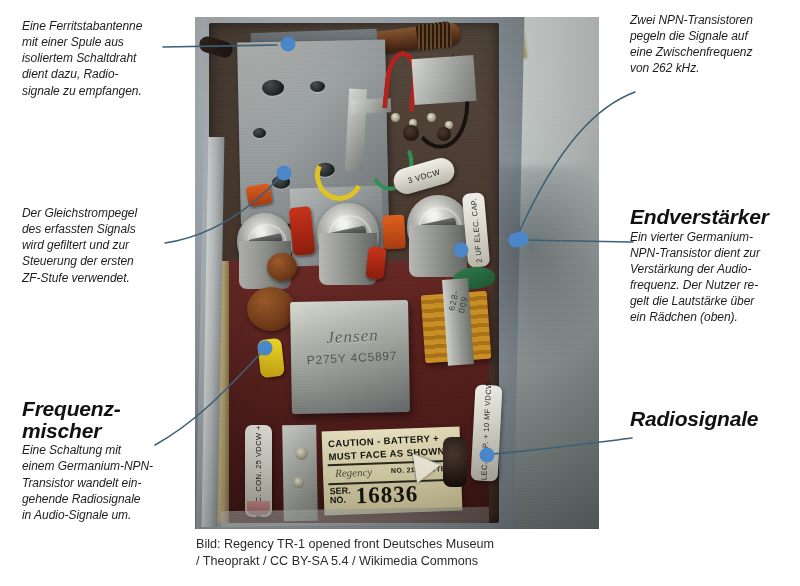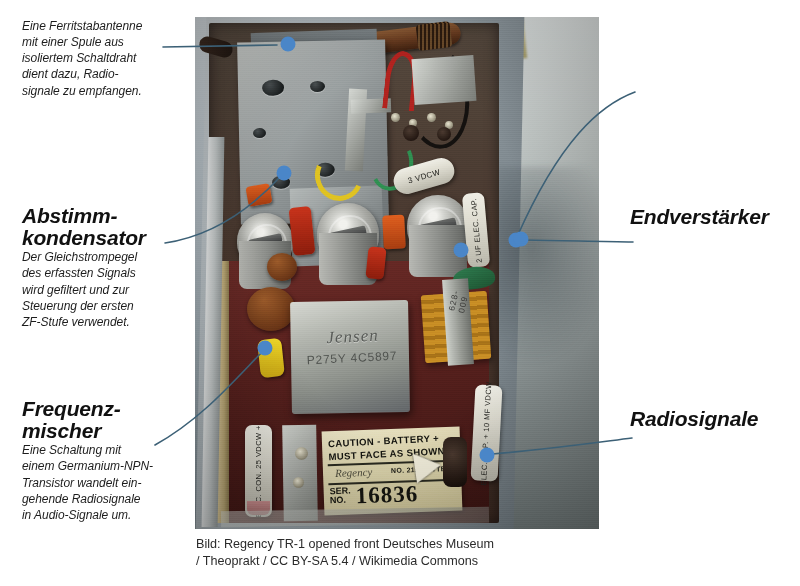--- a/index.html
+++ b/index.html
@@ -498,44 +498,52 @@
 
   <div class="callout left" style="left:22px;top:18px;width:170px;">
     <div class="body">Eine Ferritstabantenne
 mit einer Spule aus
 isoliertem Schaltdraht
 dient dazu, Radio-
 signale zu empfangen.</div>
   </div>
 
   <div class="callout left" style="left:22px;top:205px;width:172px;">
-    <div class="title">Abstimm-
-kondensator</div>
     <div class="body">Der Gleichstrompegel
 des erfassten Signals
 wird gefiltert und zur
 Steuerung der ersten
 ZF-Stufe verwendet.</div>
   </div>
 
   <div class="callout left" style="left:22px;top:398px;width:176px;">
     <div class="title">Frequenz-
 mischer</div>
     <div class="body">Eine Schaltung mit
 einem Germanium-NPN-
 Transistor wandelt ein-
 gehende Radiosignale
 in Audio-Signale um.</div>
   </div>
 
   <div class="callout right" style="left:630px;top:12px;width:166px;">
+    <div class="body">Zwei NPN-Transistoren
+pegeln die Signale auf
+eine Zwischenfrequenz
+von 262 kHz.</div>
   </div>
 
   <div class="callout right" style="left:630px;top:206px;width:168px;">
     <div class="title">Endverstärker</div>
+    <div class="body">Ein vierter Germanium-
+NPN-Transistor dient zur
+Verstärkung der Audio-
+frequenz. Der Nutzer re-
+gelt die Lautstärke über
+ein Rädchen (oben).</div>
   </div>
 
   <div class="callout right" style="left:630px;top:408px;width:168px;">
     <div class="title">Radiosignale</div>
   </div>
 
   <div id="caption">Bild: Regency TR-1 opened front Deutsches Museum
 / Theoprakt / CC BY-SA 5.4 / Wikimedia Commons</div>
 
 </div>

